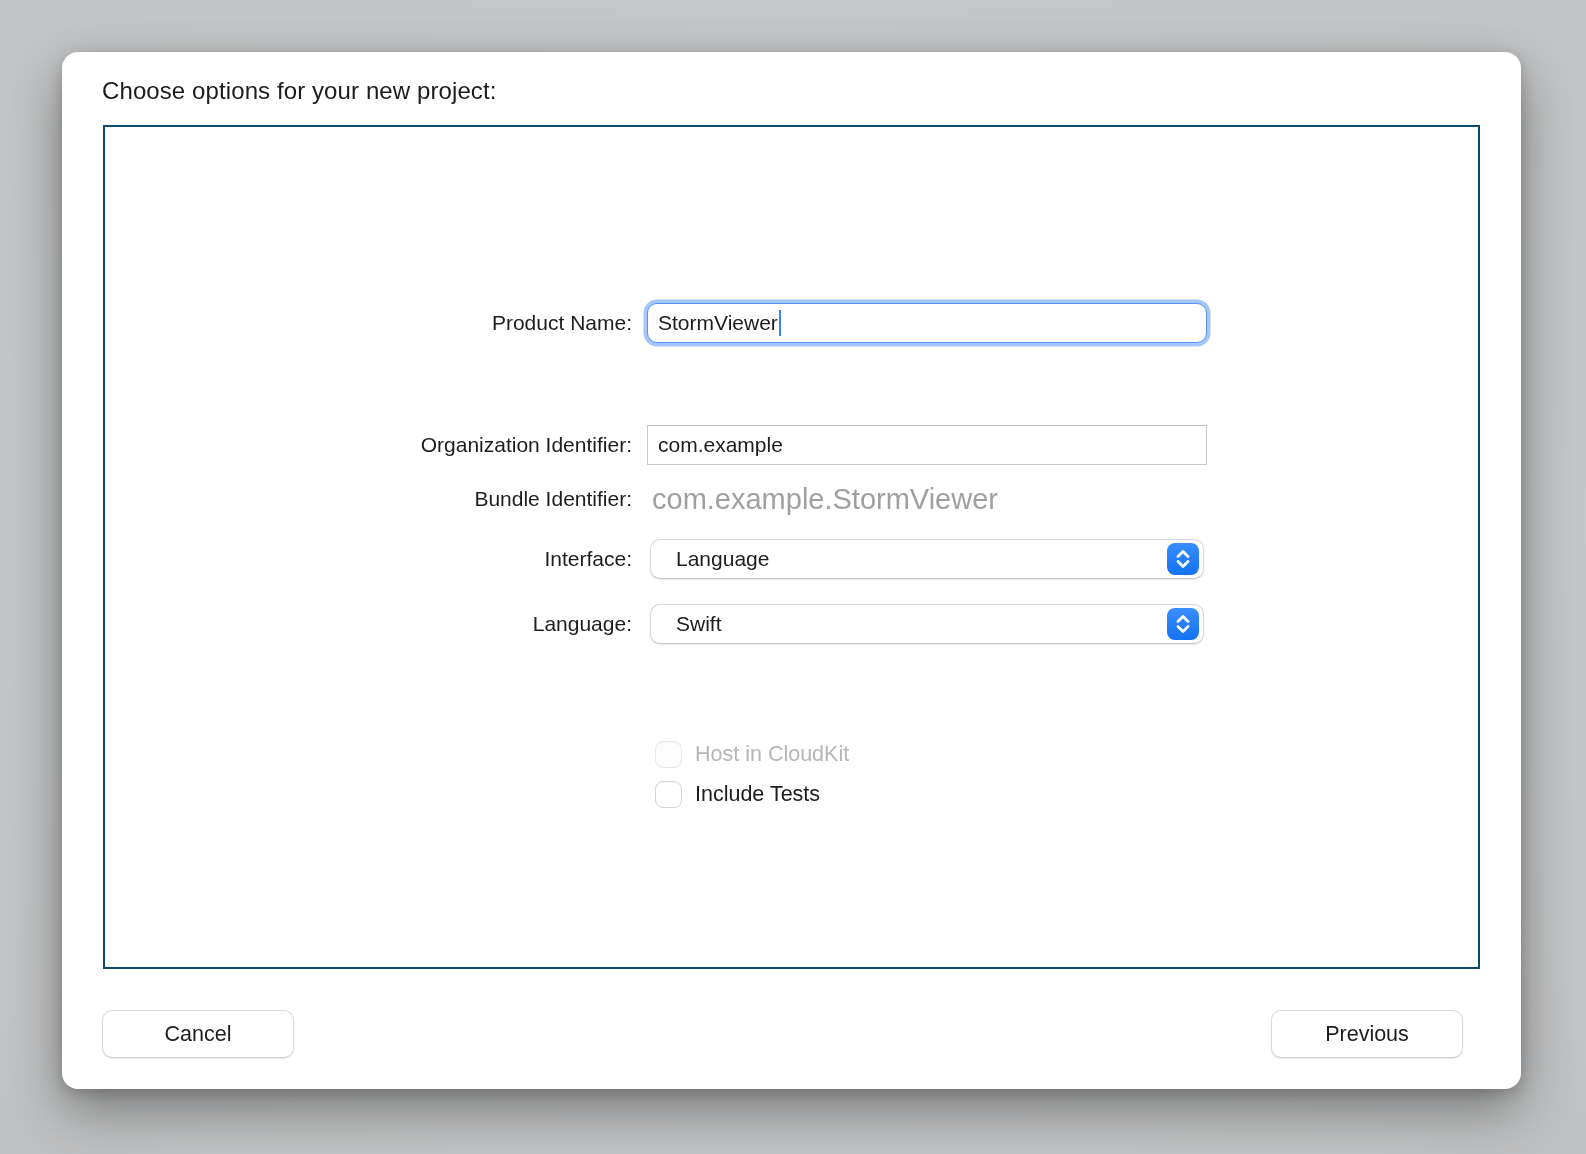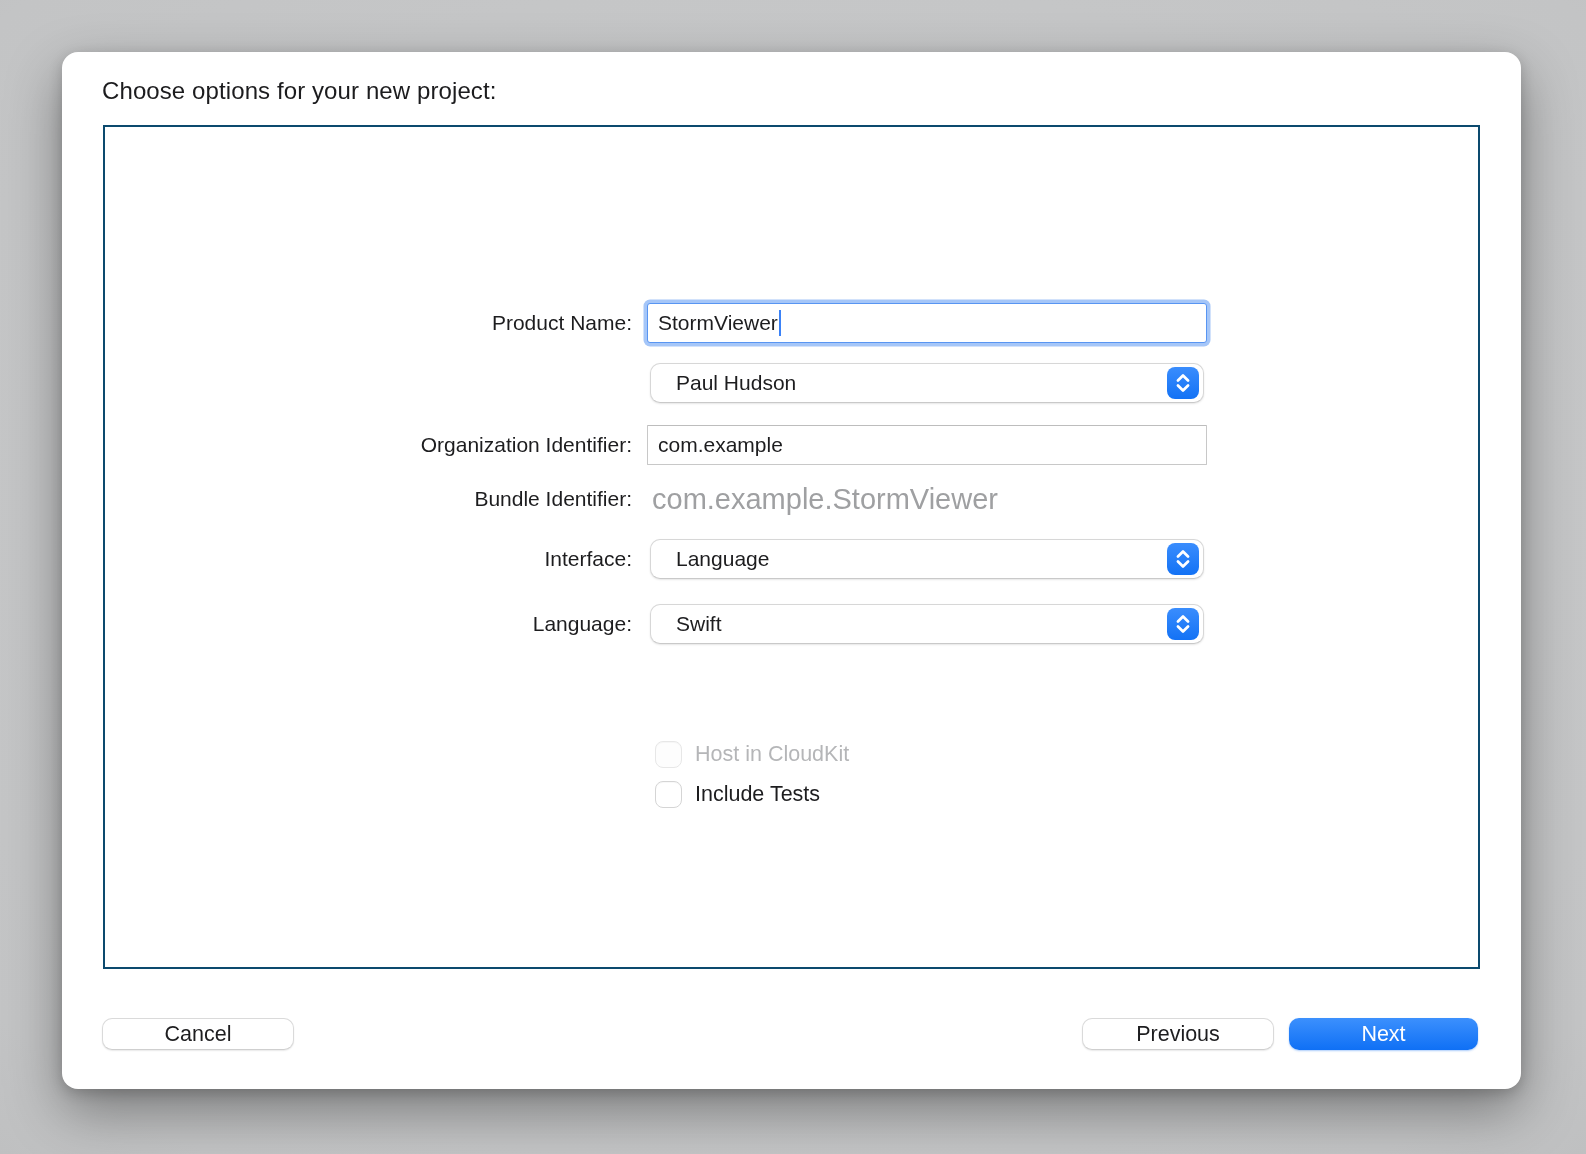--- a/index.html
+++ b/index.html
@@ -58,21 +58,21 @@
     align-items: center;
   }
   input.textfield {
     display: block;
     line-height: 38px;
     font-family: "Liberation Sans", "DejaVu Sans", sans-serif;
     outline: none;
   }
   .textfield.focused {
     border: 1.5px solid #5895f2;
-    border-radius: 3px;
+    border-radius: 10px;
     box-shadow: 0 0 0 3.5px #a5c6f8;
   }
   .caret {
     display: inline-block;
     width: 2.5px; height: 26px;
     background: #3b82f7;
     margin-left: 1px;
     vertical-align: middle;
   }
   .readonly-value {
@@ -134,21 +134,21 @@
   .check-label.disabled { color: #b5b6b8; }
   
   .footer {
     position: absolute;
     left: 40px; right: 43px; top: 962px;
     height: 40px;
     display: flex;
     align-items: center;
   }
   .btn {
-    height: 32px;
+    height: 48px;
     border-radius: 10px;
     font-family: "Liberation Sans", "DejaVu Sans", sans-serif;
     font-size: 21.5px;
     display: flex; align-items: center; justify-content: center;
     cursor: default;
     border: none;
   }
   .btn.plain {
     width: 192px;
     background: #ffffff;
@@ -177,29 +177,20 @@
 
     <div class="row" style="top:176px">
       <div class="lbl">Product Name:</div>
       <div class="textfield focused">
         <span>StormViewer</span>
           <span class="caret"></span>
       </div>
     </div>
 
     <div class="row" style="top:236px">
-      <div class="dropdown">
-        <span class="dd-value">Paul Hudson</span>
-        <span class="stepper">
-          <svg width="22" height="22" viewBox="0 0 24 24" fill="none" stroke="#ffffff" stroke-width="3" stroke-linecap="round" stroke-linejoin="round">
-            <path d="M6.5 9.2 L12 3.8 L17.5 9.2"></path>
-              <path d="M6.5 14.8 L12 20.2 L17.5 14.8"></path>
-          </svg>
-        </span>
-      </div>
     </div>
 
     <div class="row" style="top:298px">
       <div class="lbl">Organization Identifier:</div>
       <input class="textfield" type="text" value="com.example" style="">
     </div>
 
     <div class="row" style="top:352px">
       <div class="lbl">Bundle Identifier:</div>
       <div class="readonly-value">com.example.StormViewer</div>
@@ -242,16 +233,15 @@
       <span class="check-label">Include Tests</span>
     </div>
 
   </div>
 
   <div class="footer">
     <button class="btn plain">Cancel</button>
     <div class="flex-spacer"></div>
     <button class="btn plain">Previous</button>
     <div class="btn-gap"></div>
-    <button class="btn primary">Next</button>
   </div>
 
 </div>
 
 </body></html>

